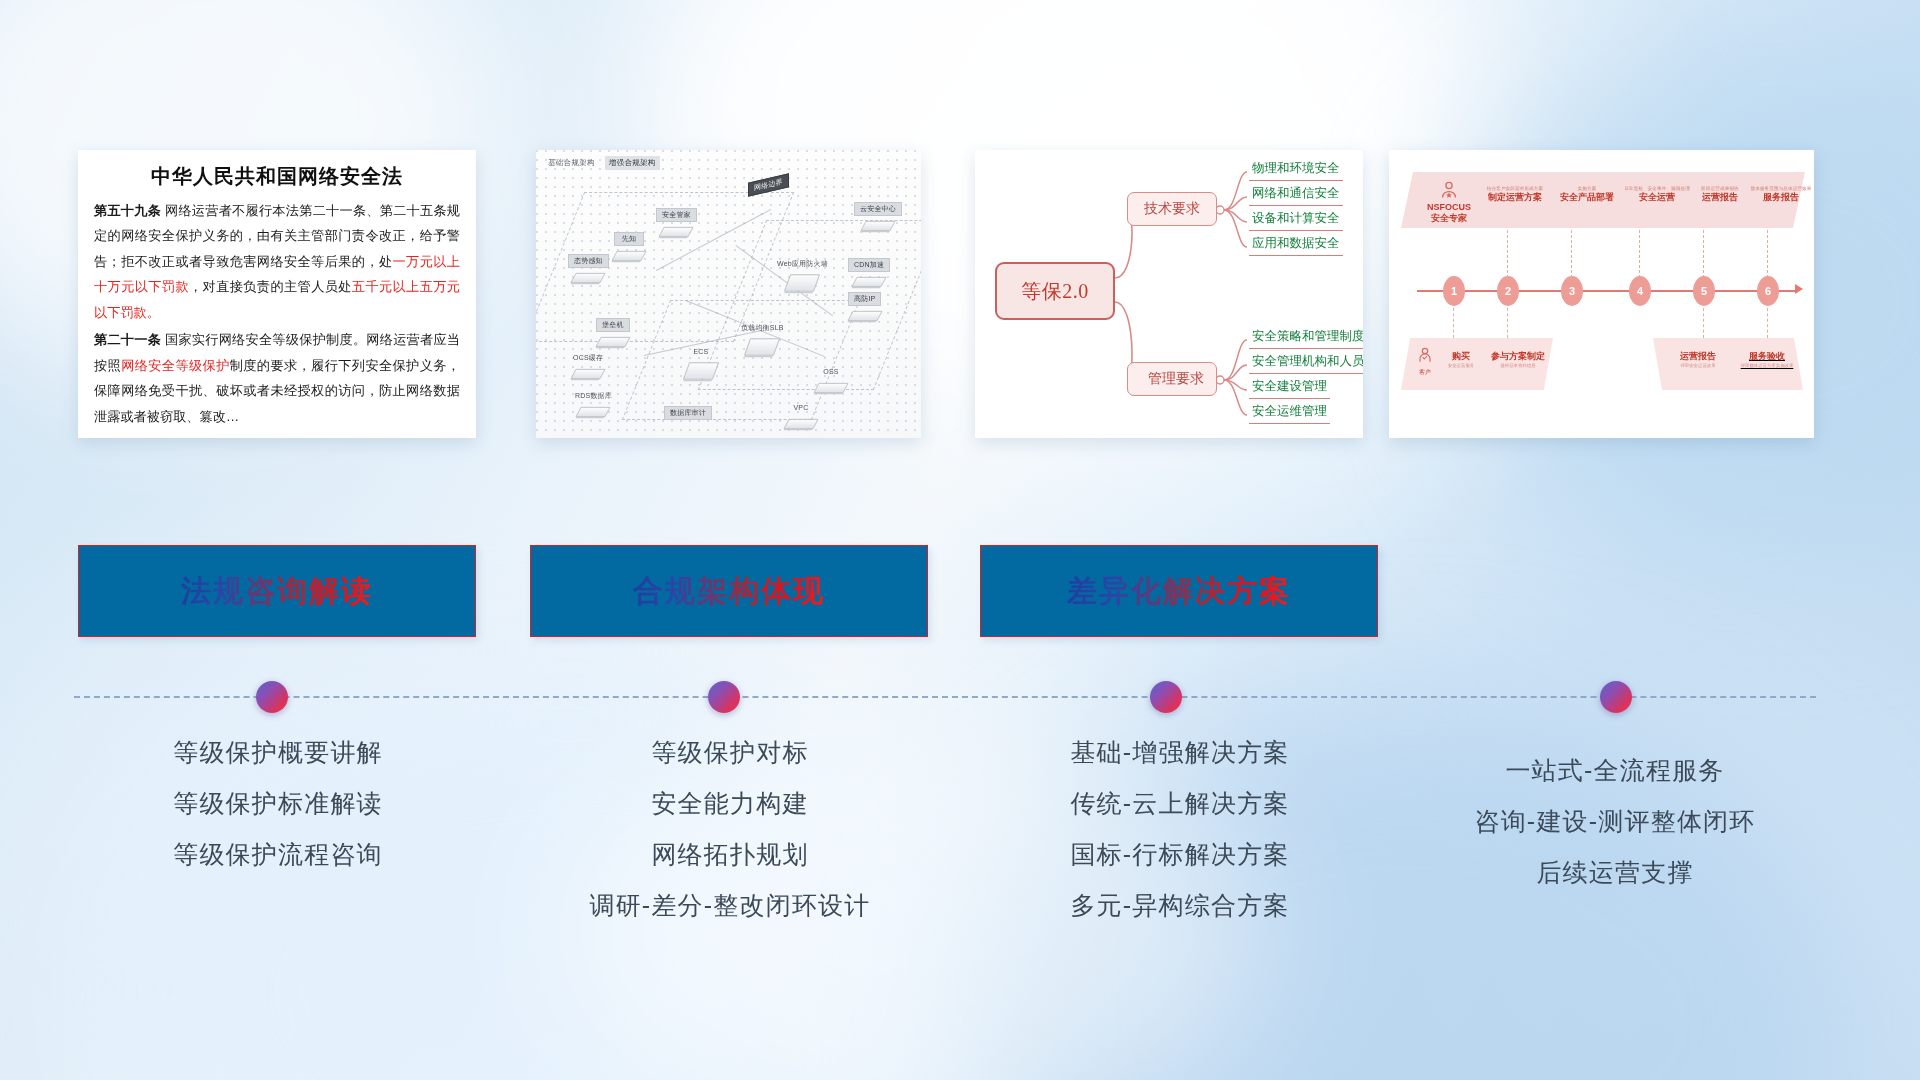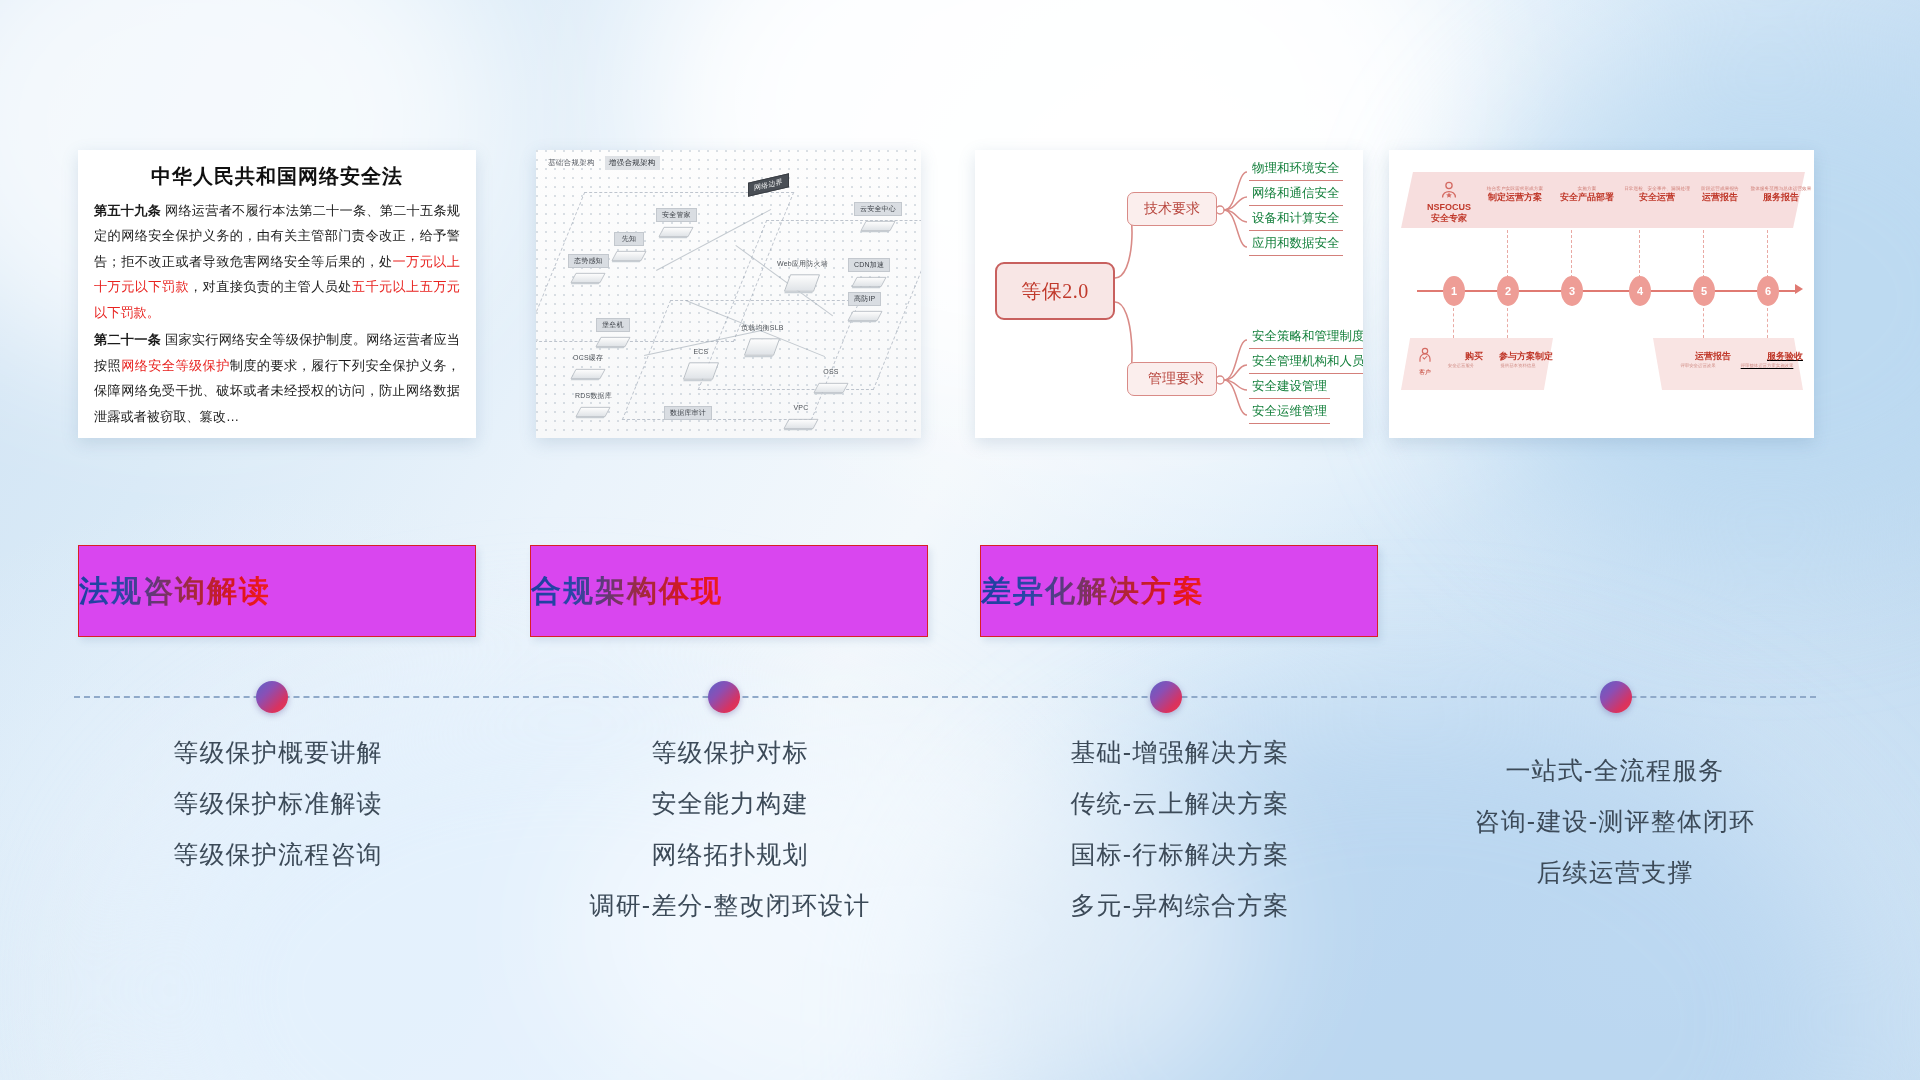--- a/index.html
+++ b/index.html
@@ -123,32 +123,32 @@
   .tl-dot {
     position: absolute; top: 126px; width: 22px; height: 30px; border-radius: 50%;
     background: #ee9d96; color: #fff; font-size: 11px; font-weight: 700;
     display: flex; align-items: center; justify-content: center;
   }
   .tl-quad {
     position: absolute; height: 52px; background: #f9e4e3;
     clip-path: polygon(6% 0, 100% 0, 94% 100%, 0% 100%);
   }
   .tl-quad.right { clip-path: polygon(0 0, 94% 0, 100% 100%, 6% 100%); }
-  .tl-qmain { font-size: 9px; color: #c0392b; font-weight: 700; white-space: nowrap; text-align: right; }
+  .tl-qmain { font-size: 9px; color: #c0392b; font-weight: 700; white-space: nowrap; text-align: center; }
   .tl-qsub  { font-size: 4.4px; color: #d08d86; white-space: nowrap; text-align: center; }
   .tl-conn { position: absolute; width: 1px; border-left: 1px dashed #e9a9a3; }
   .tl-person { position: absolute; font-size: 5.8px; color: #c0392b; text-align: center; }
 
   
   .titles { position: absolute; left: 0; top: 545px; width: 1920px; height: 105px; }
   .title-box {
     position: absolute; top: 0; height: 92px;
-    background: #d946ef; border: 1.6px solid #d91f26;
+    background: #0369a1; border: 1.6px solid #d91f26;
     box-shadow: 3px 4px 7px rgba(60,100,150,0.13);
-    display: flex; align-items: center; 
+    display: flex; align-items: center; justify-content: center;
   }
   .title-box .tb-text {
     font-size: 30px; font-weight: 600; letter-spacing: 2px; line-height: 1;
     background: linear-gradient(95deg, #1d3fa0 0%, #2a46a8 22%, #a3293d 58%, #e2131b 85%, #ef1f1f 100%);
     -webkit-background-clip: text; background-clip: text;
     color: transparent; -webkit-text-fill-color: transparent;
   }
   .tb-1 { left: 78px;   width: 398px; }
   .tb-2 { left: 530px;  width: 398px; }
   .tb-3 { left: 980px;  width: 398px; }

